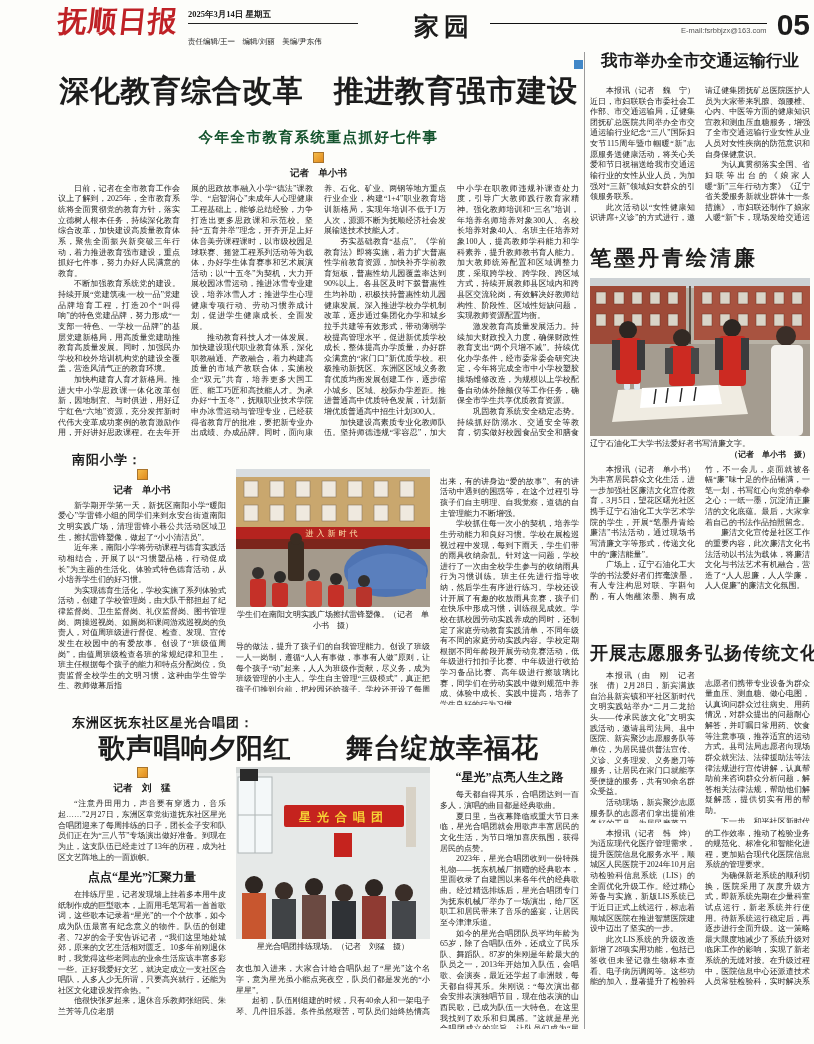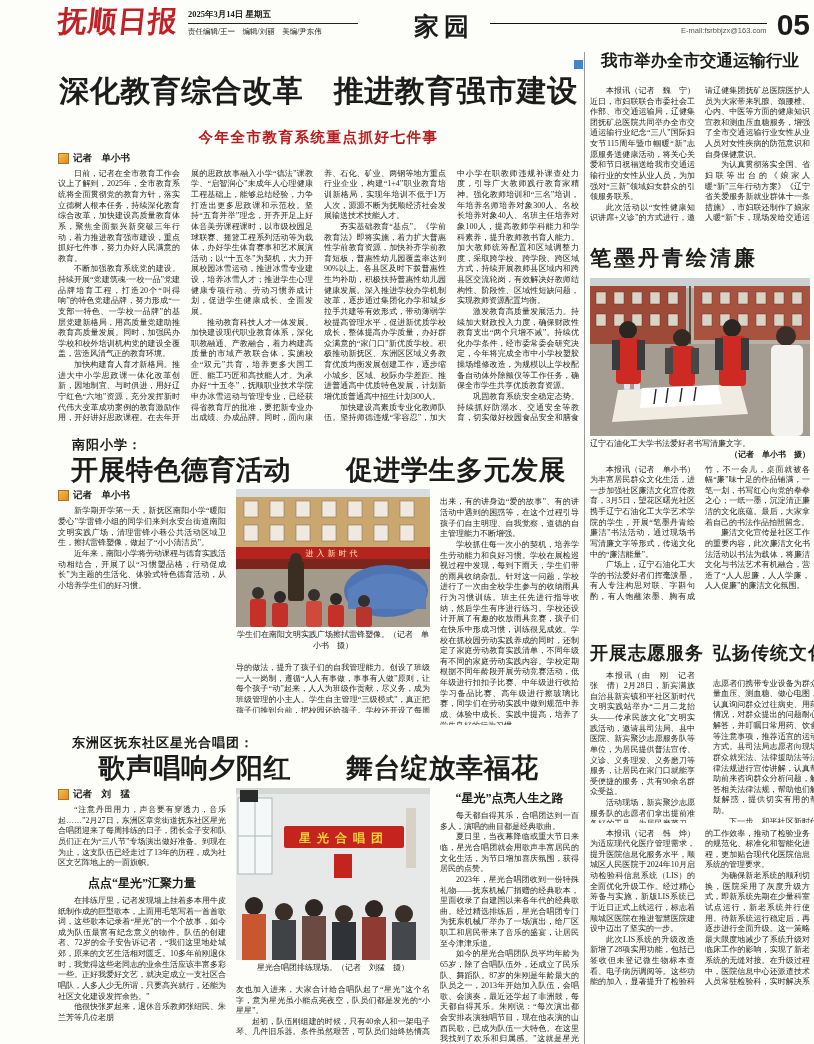--- a/index.html
+++ b/index.html
@@ -6,65 +6,65 @@
   body{
     width:814px;height:1044px;overflow:hidden;background:#fdfdfa;color:#1c1c1c;
     font-family:"Liberation Serif","DejaVu Serif",serif;
   }
   .page{box-sizing:border-box;width:814px;height:1044px;padding:6px 4px 0 58px;position:relative;}
   
   .header{display:flex;align-items:flex-start;height:40px;}
   .masthead{font-size:29px;font-weight:bold;color:#bf2126;letter-spacing:1px;transform:skewX(-6deg);line-height:1.1;white-space:nowrap;}
   .meta{width:170px;margin-left:10px;margin-top:3px;}
   .meta-date{font-size:8.5px;font-weight:bold;padding-bottom:2px;white-space:nowrap;}
-  .meta-editors{border-top:1.5px solid #222;font-size:7.5px;padding-top:3px;white-space:nowrap;}
+  .meta-editors{border-top:1.5px solid #222;font-size:7.5px;padding-top:13px;white-space:nowrap;}
   .section-name{font-size:25px;font-weight:900;letter-spacing:5px;margin:4px 0 0 56px;font-family:"Liberation Sans",sans-serif;white-space:nowrap;}
   .header-right{flex:1;display:flex;align-items:flex-start;}
   .rule-wrap{flex:1;margin:17px 10px 0 16px;border-top:1.5px solid #111;text-align:right;}
   .email{font-size:7.5px;color:#555;padding-top:2px;font-family:"Liberation Sans",sans-serif;}
   .page-number{font-size:30px;font-weight:bold;line-height:1;margin-top:4px;font-family:"Liberation Sans",sans-serif;}
   
   .content{display:flex;margin-top:2px;}
   .left-main{width:524px;}
   .v-divider{width:1px;background:#9a9a9a;margin:4px 5px 0 5px;}
   .sidebar{width:220px;}
   
   .body-text{font-size:8px;line-height:1.33;text-align:justify;color:#262626;}
   .body-text p{margin:0;text-indent:2em;}
   .body-text p.noindent{text-indent:0;margin-top:8px;}
-  .byline{display:flex;align-items:center;gap:4px;font-size:9.5px;font-weight:bold;margin:5px 0 4px 0;}
+  .byline{display:flex;align-items:center;gap:4px;font-size:9.5px;font-weight:bold;margin:5px 0 4px 0;flex-direction:column;}
   .byline-icon{width:9px;height:9px;background:linear-gradient(135deg,#f6bc49,#e08a1e);border:1px solid #a9742c;flex:0 0 auto;}
   .caption{font-size:8px;color:#222;line-height:1.35;margin-top:3px;}
   .caption .cap-credit{display:block;text-align:right;font-weight:bold;}
   .kicker{font-size:13px;font-weight:bold;letter-spacing:1px;padding-left:14px;}
   .subheadline-small{font-size:12px;font-weight:900;text-align:center;margin:6px 0 4px 0;}
   
   .edu{position:relative;padding-top:6px;}
   .edu-headline{font-size:30px;font-weight:900;text-align:center;letter-spacing:0.5px;line-height:1.12;white-space:nowrap;}
-  .edu-sub{font-size:14.5px;font-weight:bold;color:#b91c1c;text-align:center;letter-spacing:1.5px;margin-top:4px;}
+  .edu-sub{font-size:14.5px;font-weight:bold;color:#14532d;text-align:center;letter-spacing:1.5px;margin-top:4px;}
   .blue-sq{position:absolute;right:-4px;top:12px;width:9px;height:9px;background:#4187c7;}
   .edu-body{column-count:4;column-gap:11px;height:258px;overflow:hidden;margin-top:3px;}
   
   .sec{margin-top:9px;}
   .sec-headline{font-size:27px;font-weight:900;text-align:center;letter-spacing:0.5px;line-height:1.1;margin:2px 0 4px 0;white-space:nowrap;}
   .cols3{display:flex;gap:10px;overflow:hidden;}
   .colA{width:168px;flex:0 0 auto;}
   .colB{width:194px;flex:0 0 auto;}
   .colC{flex:1;min-width:0;}
   .photo{display:block;width:100%;}
   .clip{overflow:hidden;}
   
   .sb-art{margin-top:0;}
   .sb-a-headline{font-size:16.5px;font-weight:900;text-align:center;line-height:1.35;margin-top:2px;}
   .sb-2col{column-count:2;column-gap:10px;overflow:hidden;margin-top:6px;}
   .h-a{height:148px;}
   .h-b{height:148px;}
   .h-d{height:168px;}
   .sb-b-headline{font-size:21px;font-weight:900;letter-spacing:3px;margin:10px 0 6px 0;}
-  .sb-c{display:flex;gap:18px;margin-top:10px;}
+  .sb-c{display:flex;gap:10px;margin-top:10px;}
   .sb-c-col{width:105px;flex:0 0 auto;}
   .sb-c-head{font-size:18px;font-weight:900;text-align:center;letter-spacing:1px;margin-bottom:6px;white-space:nowrap;}
   .sb-c-body{height:152px;overflow:hidden;}
   .sb-d-headline{font-size:20px;font-weight:900;letter-spacing:2px;line-height:1.3;margin:10px 0 2px 0;}
 </style>
 </head>
 <body>
 
 <div class="page">
 
@@ -102,30 +102,30 @@
           <p>推动教育科技人才一体发展。加快建设现代职业教育体系，深化职教融通、产教融合，着力构建高质量的市域产教联合体，实施校企“双元”共育，培养更多大国工匠、能工巧匠和高技能人才。为承办好“十五冬”，抚顺职业技术学院申办冰雪运动与管理专业，已经获得省教育厅的批准，要把新专业办出成绩、办成品牌。同时，面向康养、石化、矿业、两钢等地方重点行业企业，构建“1+4”职业教育培训新格局，实现年培训不低于1万人次，源源不断为抚顺经济社会发展输送技术技能人才。</p>
           <p>夯实基础教育“基点”。《学前教育法》即将实施，着力扩大普惠性学前教育资源，加快补齐学前教育短板，普惠性幼儿园覆盖率达到90%以上。各县区及时下拨普惠性生均补助，积极扶持普惠性幼儿园健康发展。深入推进学校办学机制改革，逐步通过集团化办学和城乡拉手共建等有效形式，带动薄弱学校提高管理水平，促进新优质学校成长，整体提高办学质量，办好群众满意的“家门口”新优质学校。积极推动新抚区、东洲区区域义务教育优质均衡发展创建工作，逐步缩小城乡、区域、校际办学差距。推进普通高中优质特色发展，计划新增优质普通高中招生计划300人。</p>
           <p>加快建设高素质专业化教师队伍。坚持师德违规“零容忍”，加大中小学在职教师违规补课查处力度，引导广大教师践行教育家精神。强化教师培训和“三名”培训，年培养名师培养对象300人、名校长培养对象40人、名班主任培养对象100人，提高教师学科能力和学科素养，提升教师教书育人能力。加大教师统筹配置和区域调整力度，采取跨学校、跨学段、跨区域方式，持续开展教师县区域内和跨县区交流轮岗，有效解决好教师结构性、阶段性、区域性短缺问题，实现教师资源配置均衡。</p>
           <p>激发教育高质量发展活力。持续加大财政投入力度，确保财政性教育支出“两个只增不减”。持续优化办学条件，经市委常委会研究决定，今年将完成全市中小学校塑胶操场维修改造，为规模以上学校配备自动体外除颤仪等工作任务，确保全市学生共享优质教育资源。</p>
           <p>巩固教育系统安全稳定态势。持续抓好防溺水、交通安全等教育，切实做好校园食品安全和膳食经费管理工作以及校园周边综合治理。今年，市《政府工作报告》民生实事已将“开展全市校园食堂食品安全专项整治行动”纳入其中，我市将用两年时间实现全市中小学食堂建设全部达到《辽宁省餐饮质量安全示范食堂》评定标准，今年要完成60%，让“校园餐”真正成为“营养餐”“放心餐”。</p>
         </div>
       </section>
 
       <section class="sec">
         <div class="kicker">南阳小学：</div>
-        <h2 class="sec-headline">开展特色德育活动　　促进学生多元发展</h2>
         <div class="cols3" style="height:236px;">
           <div class="colA clip">
             <div class="byline" style="margin-top:0;">
               <span class="byline-icon"></span>
               <span>记者　单小书</span>
             </div>
             <div class="body-text">
               <p>新学期开学第一天，新抚区南阳小学“暖阳爱心”学雷锋小组的同学们来到永安台街道南阳文明实践广场，清理雷锋小巷公共活动区域卫生，擦拭雷锋塑像，做起了“小小清洁员”。</p>
               <p>近年来，南阳小学将劳动课程与德育实践活动相结合，开展了以“习惯塑品格，行动促成长”为主题的生活化、体验式特色德育活动，从小培养学生们的好习惯。</p>
+              <p>为实现德育生活化，学校实施了系列体验式活动，创建了学校管理岗，由大队干部担起了纪律监督岗、卫生监督岗、礼仪监督岗、图书管理岗、两操巡视岗、如厕岗和课间游戏巡视岗的负责人，对值周班级进行督促、检查、发现、宣传发生在校园中的有爱故事。创设了“班级值周岗”，由值周班级检查各班的常规纪律和卫生，班主任根据每个孩子的能力和特点分配岗位，负责监督全校学生的文明习惯，这种由学生管学生、教师做幕后指</p>
             </div>
           </div>
           <div class="colB">
             <svg class="photo" width="194" height="138" viewBox="0 0 194 138">
               <rect width="194" height="138" fill="#c9a76e"></rect>
               <rect x="0" y="0" width="194" height="8" fill="#d8dde0"></rect>
               <g fill="#efe9df" stroke="#8a7a62" stroke-width="0.6">
                 <rect x="8" y="12" width="14" height="16"></rect>
                   <rect x="34" y="12" width="14" height="16"></rect>
                   <rect x="60" y="12" width="14" height="16"></rect>

